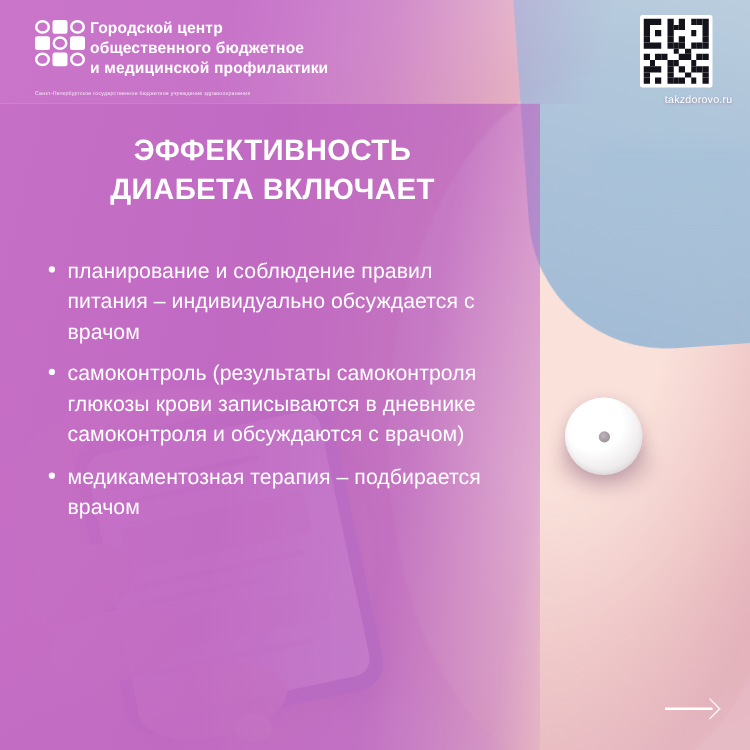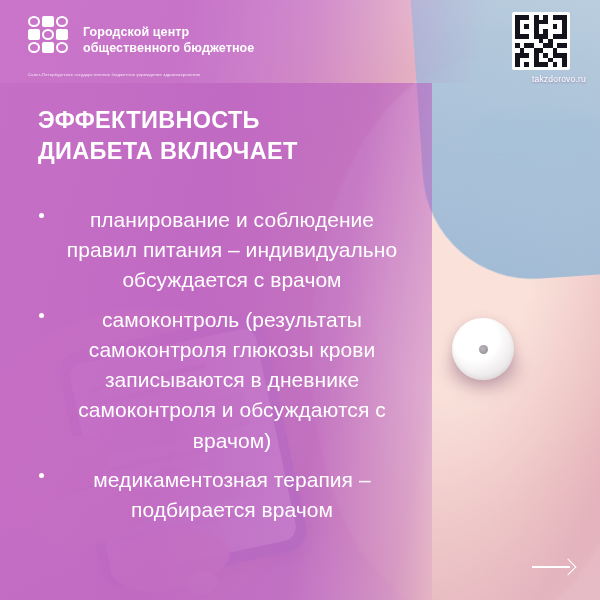--- a/index.html
+++ b/index.html
@@ -170,22 +170,21 @@
     height: 83px;
     background: linear-gradient(100deg, rgba(199,110,199,0.92) 0%, rgba(194,104,196,0.86) 30%, rgba(190,100,193,0.55) 52%, rgba(190,100,193,0.18) 68%, rgba(190,100,193,0) 80%);
   }
 
   
   .header {
     position: absolute;
     left: 28px;
     top: 14px;
     display: flex;
-    align-items: flex-end;
-    gap: 11px;
+    align-items: flex-start;
     z-index: 6;
   }
   .logo-mark {
     width: 44px;
     height: 40px;
     display: grid;
     grid-template-columns: repeat(3, 12px);
     grid-template-rows: repeat(3, 11px);
     gap: 2px;
     margin-top: 2px;
@@ -262,40 +261,40 @@
     left: 38px;
     top: 105px;
     width: 360px;
     color: #ffffff;
     font-size: 23.5px;
     font-weight: bold;
     line-height: 1.32;
     letter-spacing: 0.3px;
     z-index: 7;
     text-transform: uppercase;
+    text-align: center;
   }
   .bullets {
     position: absolute;
     left: 38px;
     top: 205px;
     width: 372px;
     z-index: 7;
     list-style: none;
     margin: 0;
     padding: 0;
     color: #ffffff;
   }
   .bullets li {
     position: relative;
     padding-left: 16px;
     margin-bottom: 9px;
-    font-size: 21px;
+    font-size: 17px;
     line-height: 1.44;
     letter-spacing: 0.05px;
-    text-align: center;
   }
   .bullets li::before {
     content: "";
     position: absolute;
     left: 1px;
     top: 8px;
     width: 5px;
     height: 5px;
     border-radius: 50%;
     background: #ffffff;
@@ -372,20 +371,21 @@
       <span></span>
         <span class="c"></span>
         <span></span>
       <span class="c"></span>
         <span></span>
         <span class="c"></span>
     </div>
     <div class="org-name">
       <div>Городской центр</div>
       <div>общественного бюджетное</div>
+      <div>и медицинской профилактики</div>
     </div>
   </div>
   <div class="org-sub">Санкт-Петербургское государственное бюджетное учреждение здравоохранения</div>
 
   <div class="qr-wrap">
     <div class="qr">
       <div class="qr-inner" id="qr-inner">
           <i class="on"></i>
           <i class="on"></i>
           <i class="on"></i>

